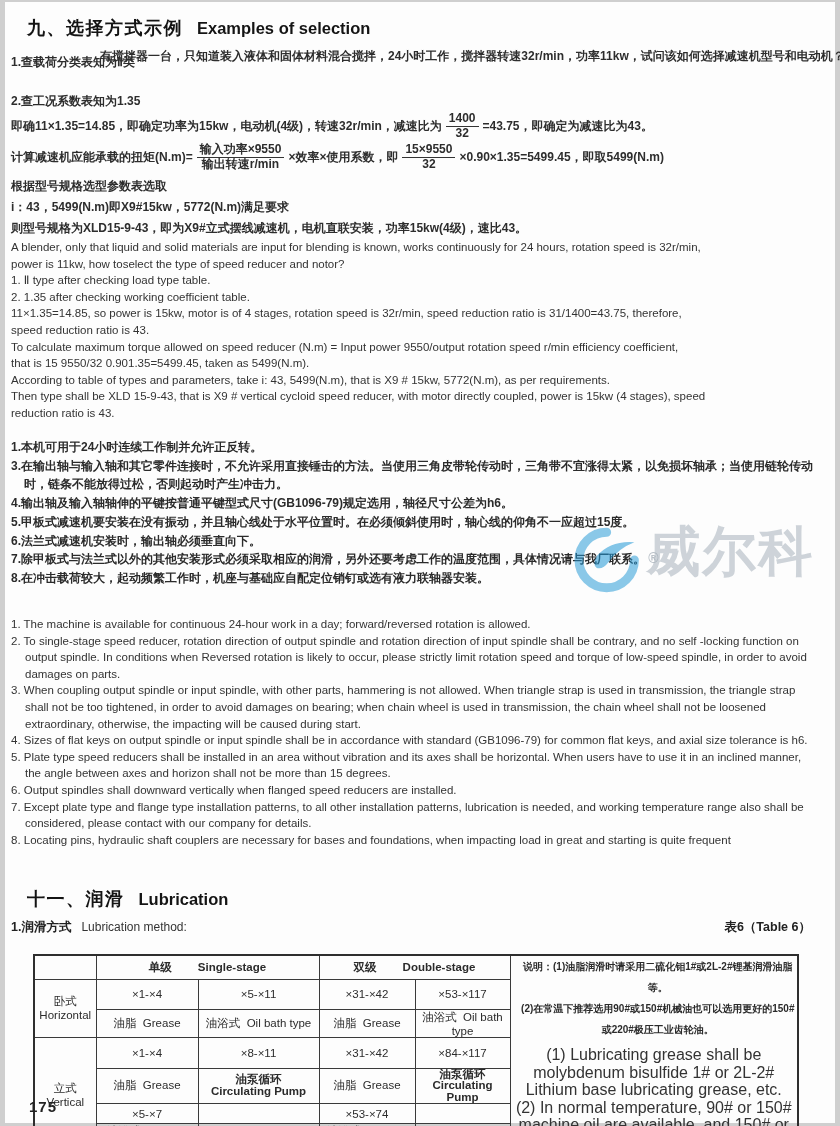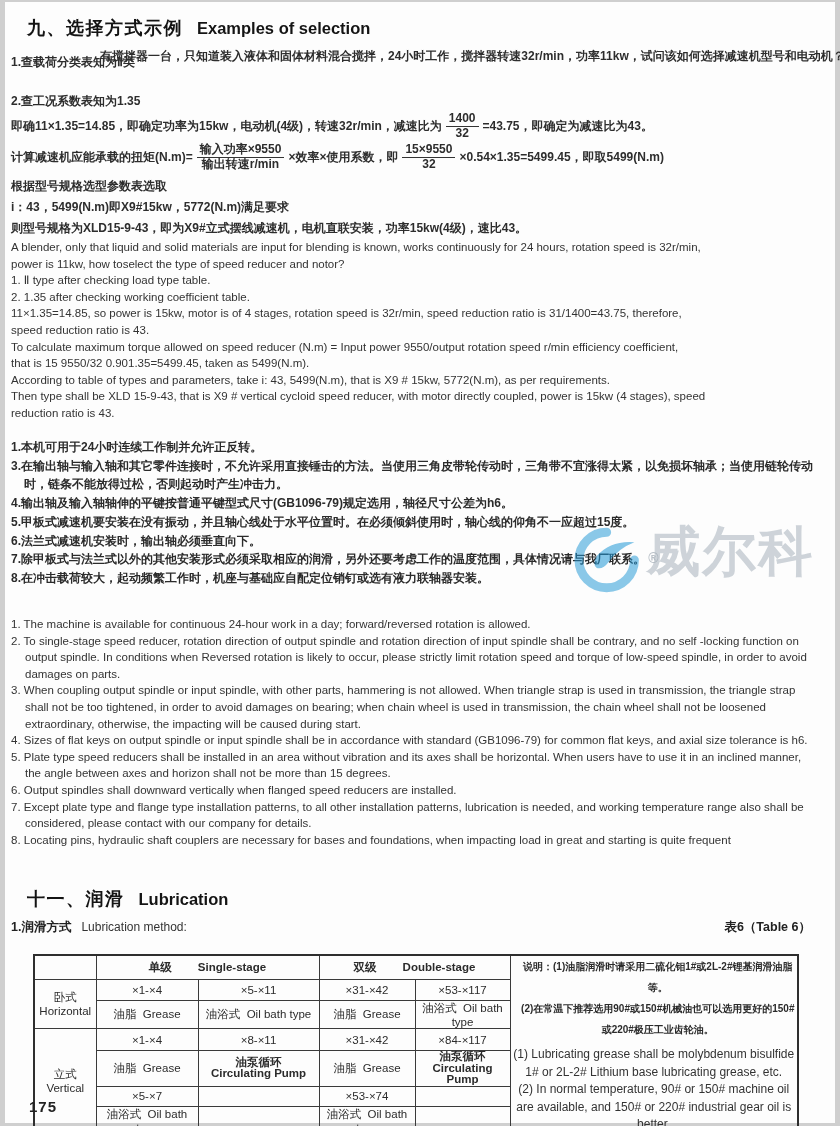--- a/index.html
+++ b/index.html
@@ -34,21 +34,21 @@
   table.lub{position:absolute;left:28px;top:940px;border-collapse:collapse;table-layout:fixed;}
   table.lub td{border:1px solid #3a3a3a;text-align:center;vertical-align:middle;font-size:11.5px;color:#2b2b2b;padding:0 2px;overflow:hidden;}
   table.lub{border:2px solid #2e2e2e;margin-top:12px;}
   .cell-pre{white-space:pre-line;}
   .grp{font-weight:600;font-size:12px;}
   .grp .gcn{margin-right:26px;}
   .rowlab{font-weight:400;font-size:11.5px;line-height:14px;}
   .pumpcell{font-weight:700;font-size:10.5px;line-height:11.5px;}
   td.notes{vertical-align:top;text-align:left;padding:8px 9px;}
   .note-cn{font-size:10px;font-weight:600;line-height:21px;color:#2b2b2b;padding-left:8px;}
-  .note-en{font-size:12px;font-weight:400;line-height:17.5px;color:#333;}
+  .note-en{font-size:16px;font-weight:400;line-height:17.5px;color:#333;}
   .note-gap{height:6px;}
 
   .page-num{position:absolute;left:24px;top:1096px;font-size:15px;font-weight:600;color:#222;letter-spacing:1px;}
 
   
   .watermark{position:absolute;left:568px;top:500px;width:250px;height:115px;opacity:.62;display:flex;align-items:center;pointer-events:none;z-index:5;}
   .wm-text{font-size:54px;font-weight:800;color:rgba(125,140,155,.60);letter-spacing:2px;line-height:1;text-shadow:0 0 1px rgba(255,255,255,.8);}
   .wm-reg{font-size:14px;font-weight:700;color:rgba(110,125,140,.75);vertical-align:top;position:relative;top:-28px;left:2px;}
 </style>
 </head>
@@ -77,21 +77,21 @@
     <span>计算减速机应能承载的扭矩(N.m)=</span>
     <span class="frac">
       <span class="fnum">输入功率×9550</span>
       <span class="fden">输出转速r/min</span>
     </span>
     <span>×效率×使用系数，即</span>
     <span class="frac">
       <span class="fnum">15×9550</span>
       <span class="fden">32</span>
     </span>
-    <span>×0.54×1.35=5499.45，即取5499(N.m)</span>
+    <span>×0.90×1.35=5499.45，即取5499(N.m)</span>
   </div>
 
   <div class="s9-line" style="top:176px;">根据型号规格选型参数表选取</div>
   <div class="s9-line" style="top:197px;">i：43，5499(N.m)即X9#15kw，5772(N.m)满足要求</div>
   <div class="s9-line" style="top:218px;">则型号规格为XLD15-9-43，即为X9#立式摆线减速机，电机直联安装，功率15kw(4级)，速比43。</div>
 
   <div class="s9-en" style="top:237px;">A blender, only that liquid and solid materials are input for blending is known, works continuously for 24 hours, rotation speed is 32r/min,
 power is 11kw, how toselect the type of speed reducer and notor?
 1. Ⅱ type after checking load type table.
 2. 1.35 after checking working coefficient table.

